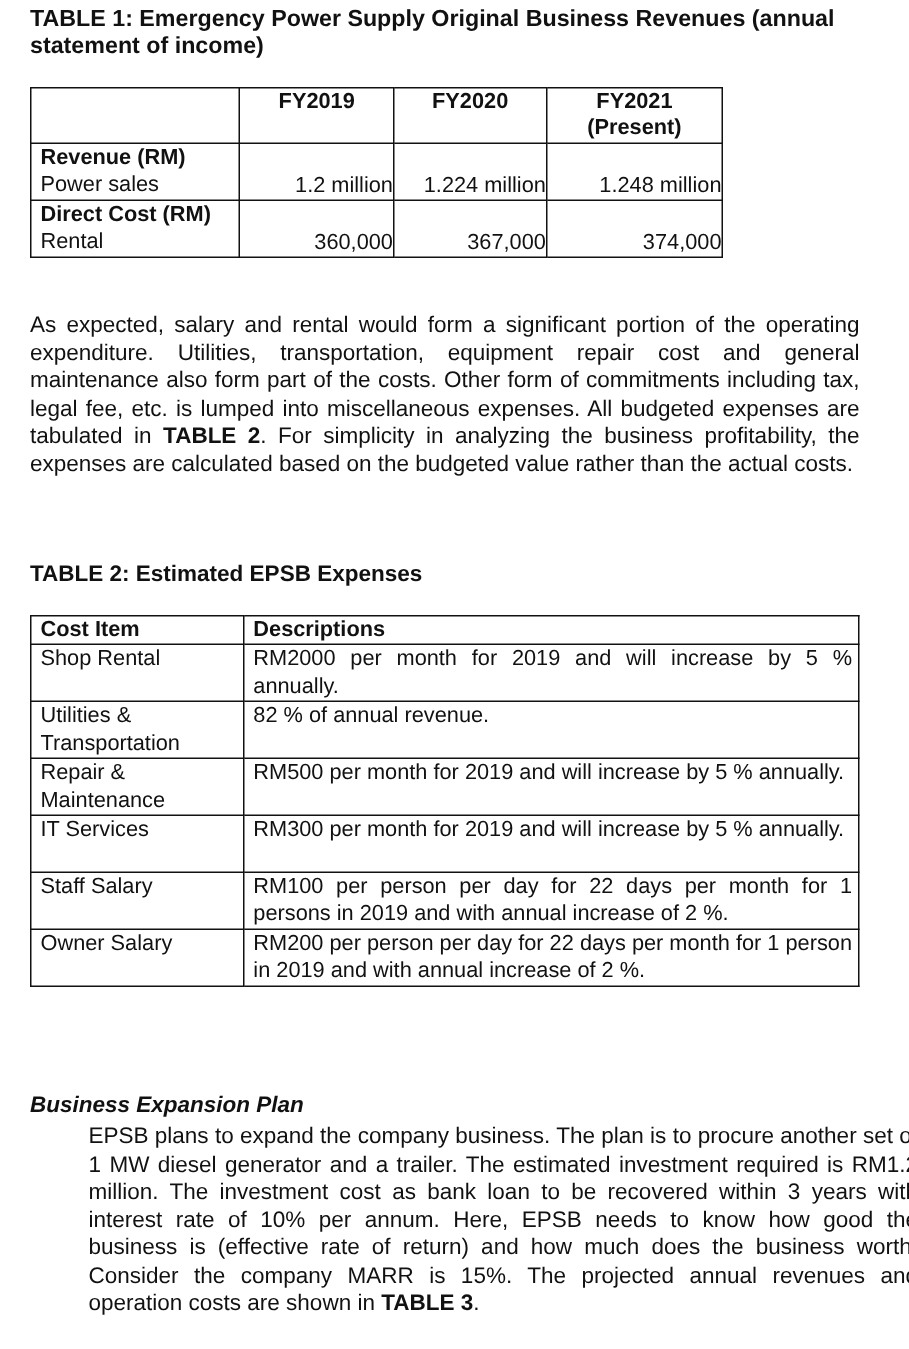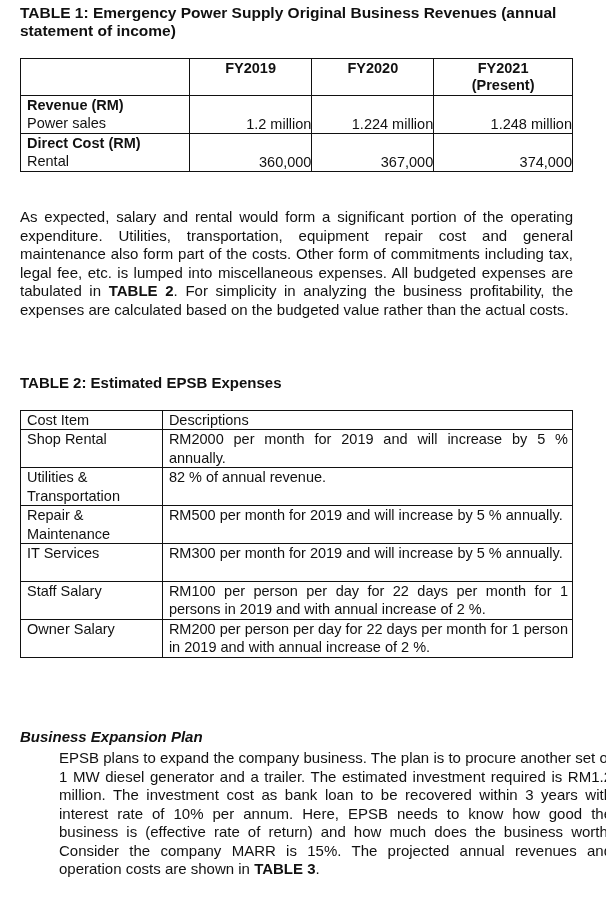--- a/index.html
+++ b/index.html
@@ -32,21 +32,21 @@
     }
     td, th {
       border: 1.3px solid #111;
       vertical-align: top;
       font-weight: normal;
     }
     
     #t1 {
       left: 20px;
       top: 58px;
-      width: 553px;
+      width: 462px;
     }
     #t1 .c0 { width: 169px; }
     #t1 .c1 { width: 123px; }
     #t1 .c2 { width: 122px; }
     #t1 .c3 { width: 139px; }
     #t1 th {
       font-weight: bold;
       text-align: center;
       height: 37px;
       line-height: 17px;
@@ -88,21 +88,21 @@
       top: 410px;
       width: 553px;
     }
     #t2 .c0 { width: 142px; }
     #t2 .c1 { width: 411px; }
     #t2 td {
       line-height: 18.5px;
       padding: 0 6px 0 6px;
     }
     #t2 tr.hdr td {
-      font-weight: normal;
+      font-weight: bold;
       height: 19px;
       line-height: 18px;
     }
     #t2 tr.r td { height: 37.7px; margin-left: 21px; }
     #t2 td.desc { text-align: justify; padding-right: 4px; }
 
     .title3 {
       position: absolute;
       left: 20px;
       top: 728px;

